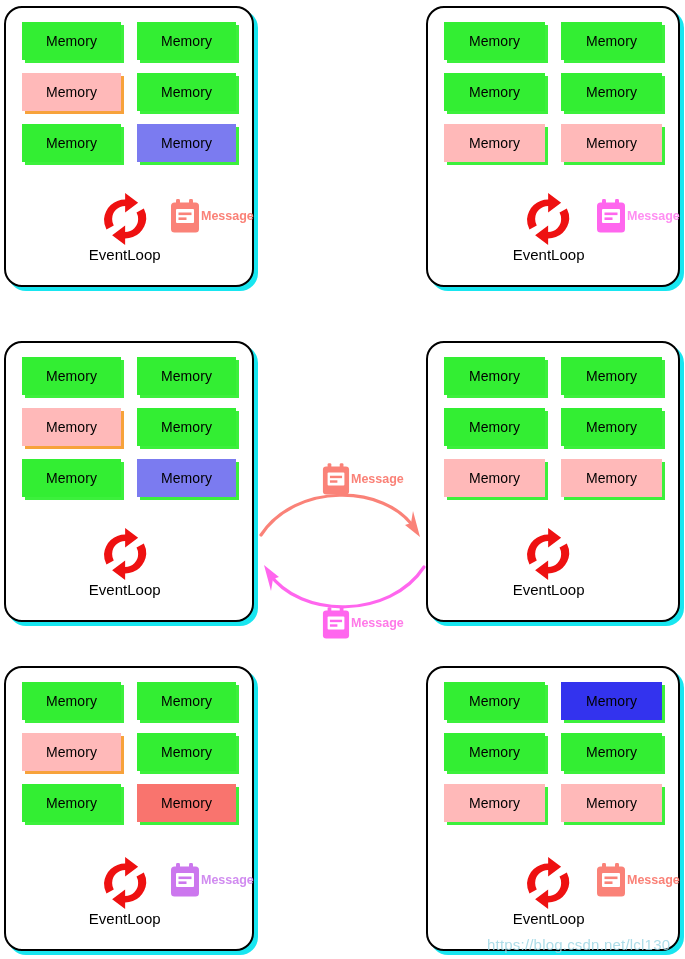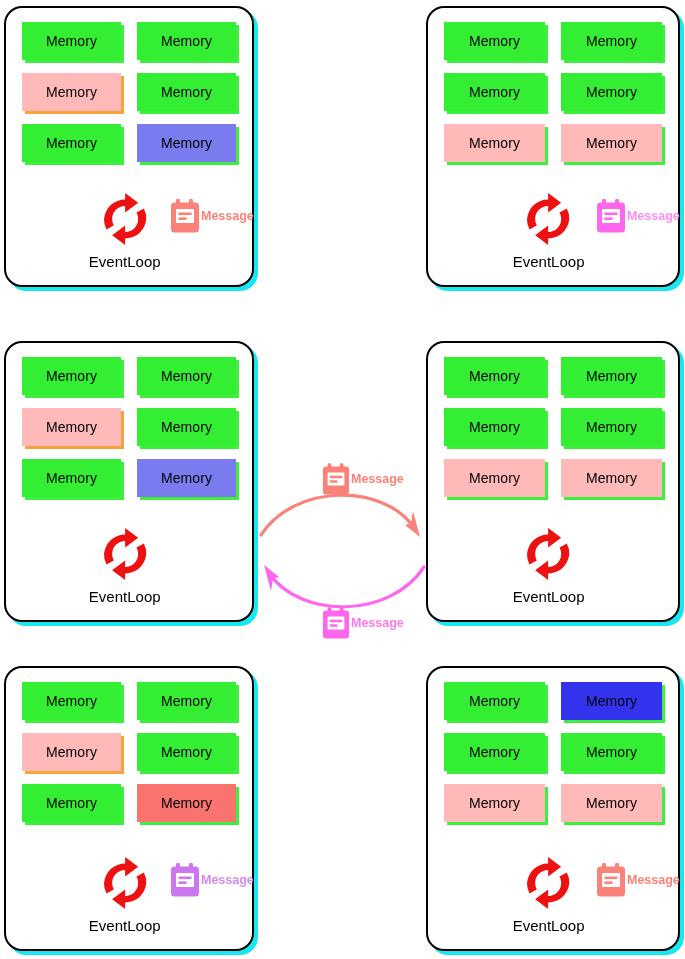--- a/index.html
+++ b/index.html
@@ -66,21 +66,21 @@
     margin-top:auto;
     height:86px;
   }
   .loop-wrap{
     position:absolute;left:50%;top:2px;
     transform:translateX(-50%);
     display:flex;flex-direction:column;align-items:center;
   }
   .loop-icon{width:52px;height:52px;display:block;}
   .loop-label{
-    font-size:15px;color:#000000;margin-top:8px;white-space:nowrap;
+    font-size:15px;color:#000000;margin-top:1px;white-space:nowrap;
   }
   .msg-wrap{
     position:absolute;
     display:flex;align-items:center;gap:1px;
   }
   .msg-icon{width:30px;height:34px;display:block;flex:none;}
   .msg-label{font-size:12.5px;white-space:nowrap;line-height:1;font-weight:bold;}
 
   
   .center-arrows{position:absolute;}
@@ -384,14 +384,15 @@
         <rect x="19" y="0" width="4" height="6" rx="1.4" fill="#ff66ee"></rect>
         <rect x="1" y="3.5" width="28" height="30" rx="3.5" fill="#ff66ee"></rect>
         <rect x="6" y="10" width="18" height="14" rx="1" fill="#ffffff"></rect>
         <rect x="8.5" y="13.5" width="13" height="2.6" fill="#ff66ee"></rect>
         <rect x="8.5" y="18.4" width="8" height="2.6" fill="#ff66ee"></rect>
       </svg>
       <div class="msg-label" style="color:#ff7ae8;">Message</div>
     </div>
   </div>
 
+  <div class="watermark" style="left:487px;top:936px;">https://blog.csdn.net/lcl130</div>
 
 </div>
 
 </body></html>

